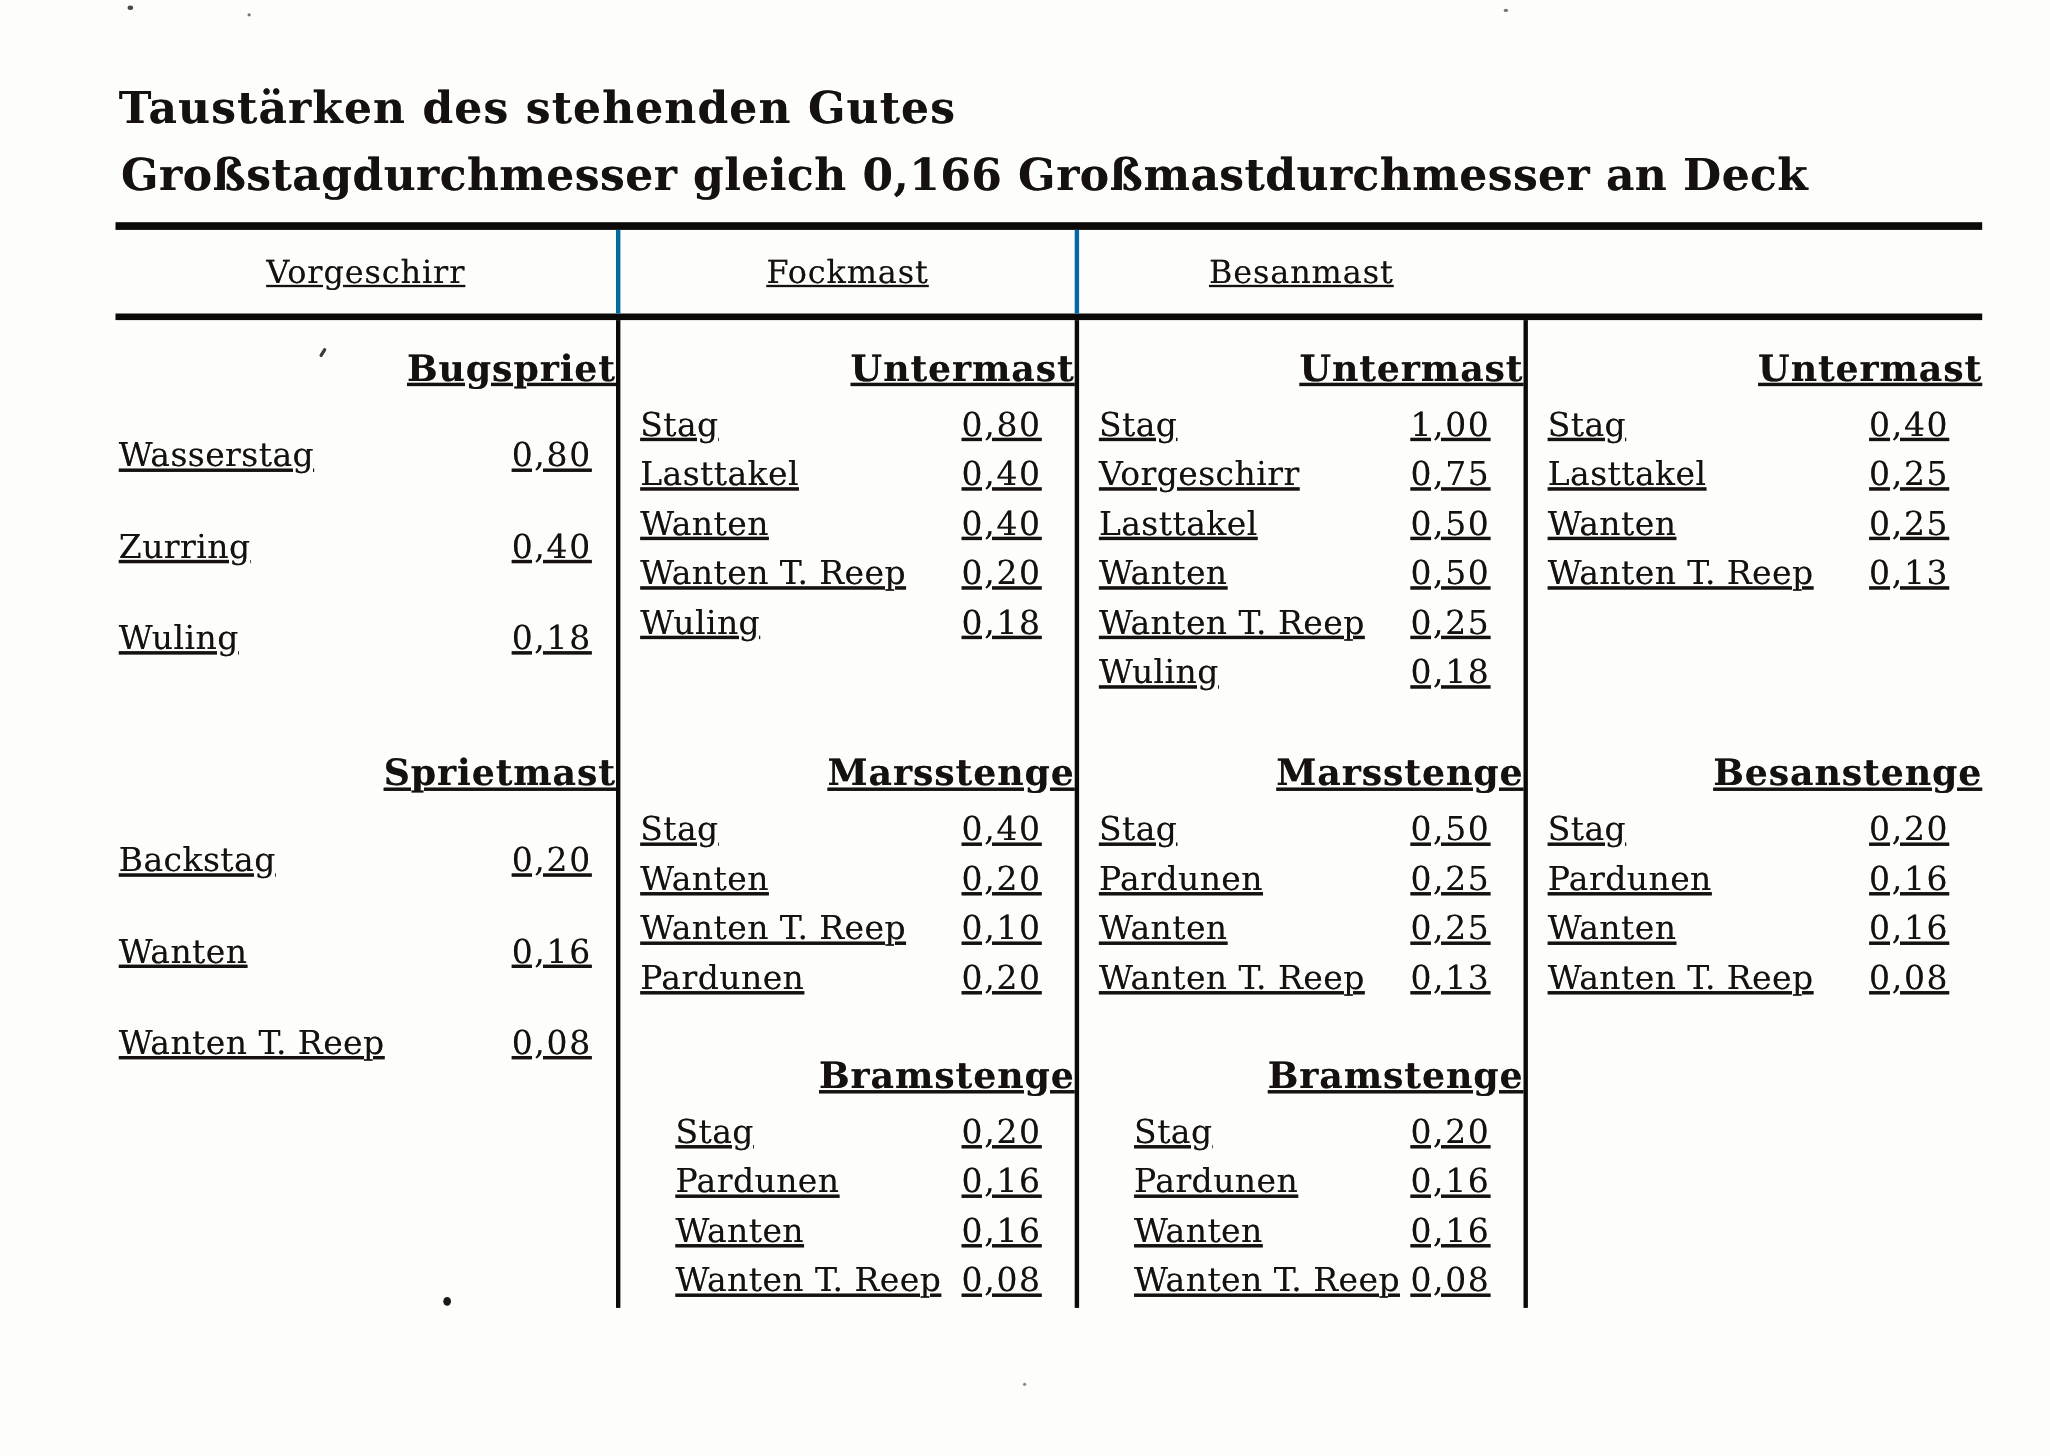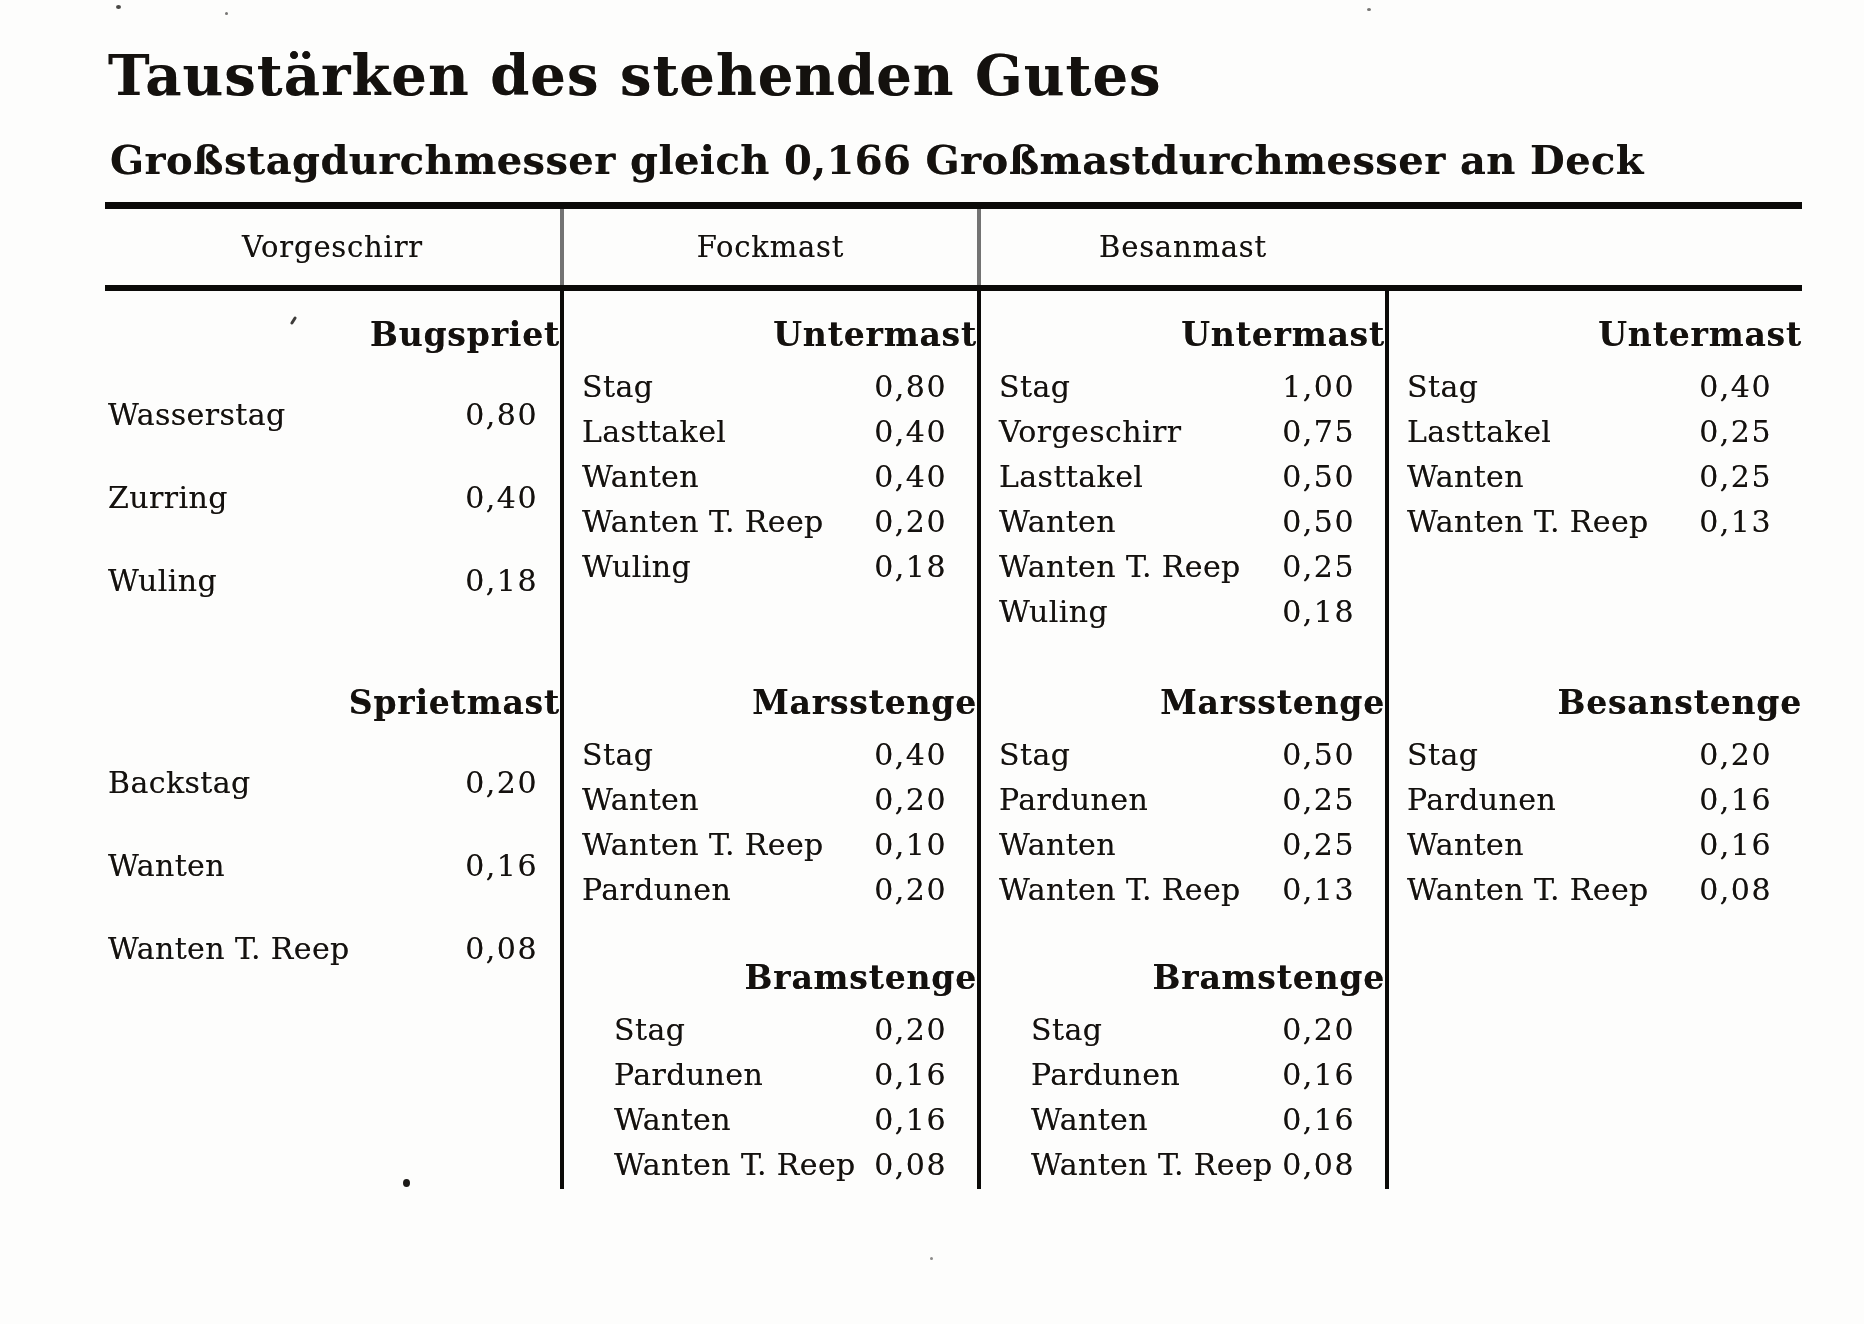--- a/index.html
+++ b/index.html
@@ -5,40 +5,41 @@
   * { box-sizing: border-box; }
   html,body { margin:0; padding:0; background:#ffffff; }
   .page {
     position:relative; width:1864px; height:1324px;
     background:#fdfdfc; overflow:hidden;
     font-family:"DejaVu Serif","Liberation Serif",serif;
     color:#14110e;
     text-shadow:0 0 0.5px rgba(20,17,14,0.55);
   }
   .title {
-    position:absolute; left:108px; top:52px; margin:0;
-    font-size:56px; line-height:46px; font-weight:700; letter-spacing:1px;
+    position:absolute; left:108px; top:76px; margin:0;
+    font-size:40px; line-height:46px; font-weight:700; letter-spacing:1px;
   }
   .subtitle {
     position:absolute; left:110px; top:136px;
     font-size:40px; letter-spacing:0.4px; font-weight:600;
   }
   .table {
     position:absolute; left:105px; top:202px; width:1697px;
     border-top:7px solid #0b0a08;
+    text-decoration:underline;
   }
   .thead {
     display:grid; grid-template-columns:455px 417px 408px 417px;
     height:82px; border-bottom:6px solid #0b0a08;
   }
   .hcell {
     display:flex; align-items:center; justify-content:center;
     font-size:29px; letter-spacing:0.8px;
   }
-  .hcell + .hcell { border-left:4px solid #737373; }
+  .hcell + .hcell { border-left:4px solid #0369a1; }
   .tbody {
     display:grid; grid-template-columns:455px 417px 408px 417px;
   }
   .bcol { height:898px; }
   .bcol + .bcol { border-left:4px solid #0b0a08; }
   .sec { padding-top:24px; }
   .sec-0 { height:368px; }
   .sec-1 { height:275px; }
   .sec-2 { height:255px;padding-left:32px; }
   .sec-title {

